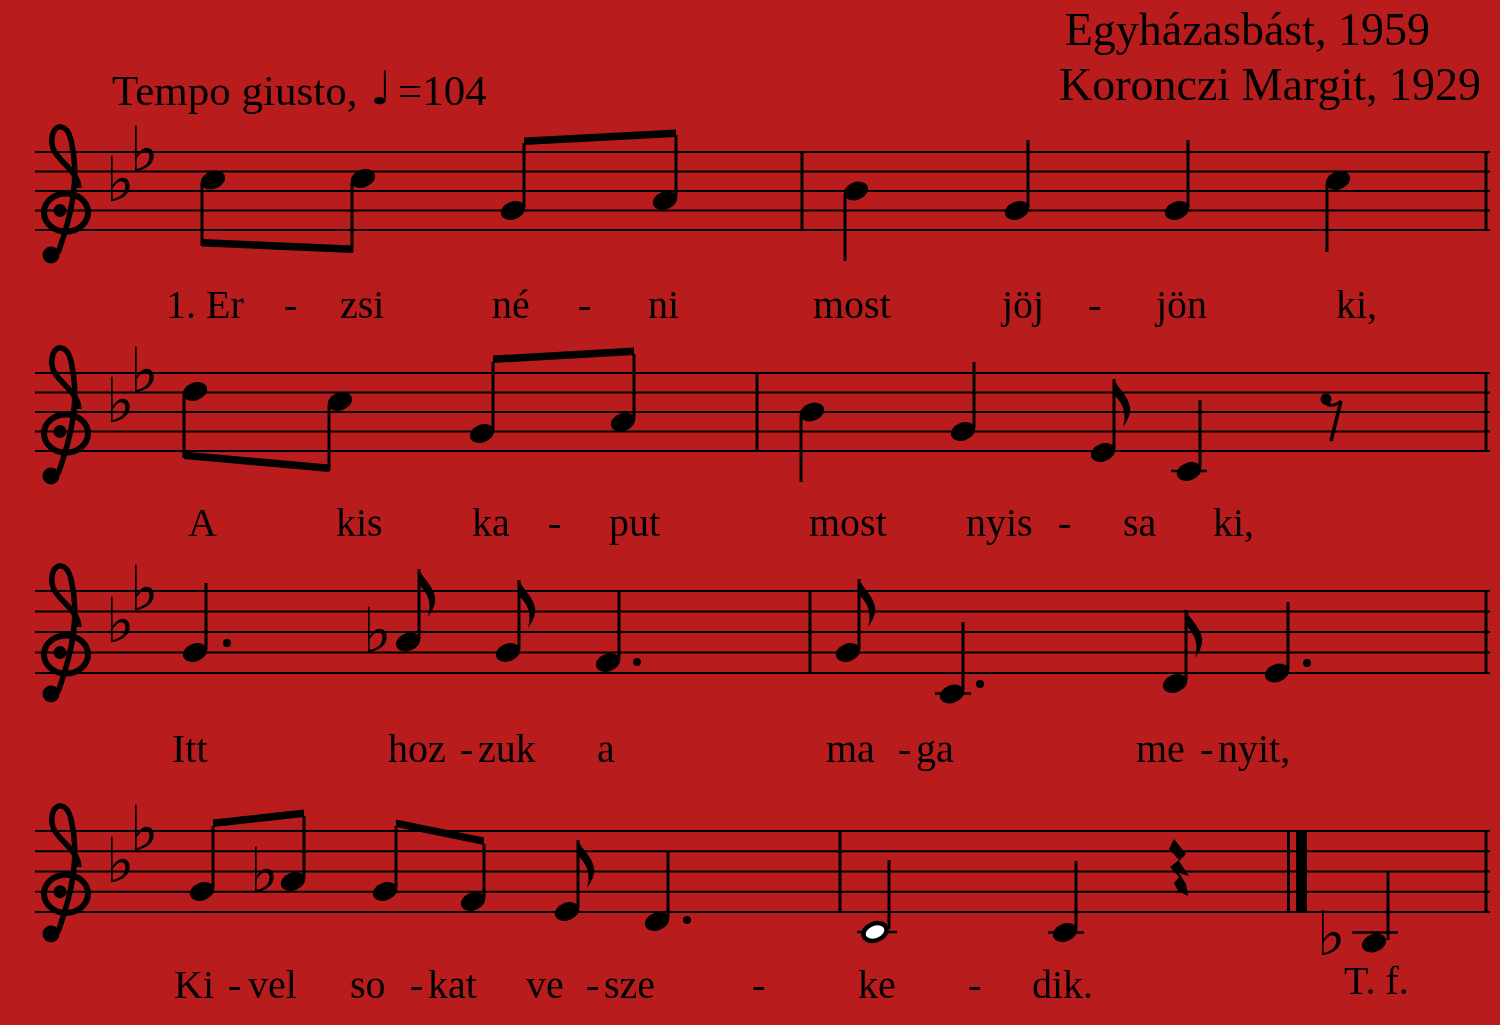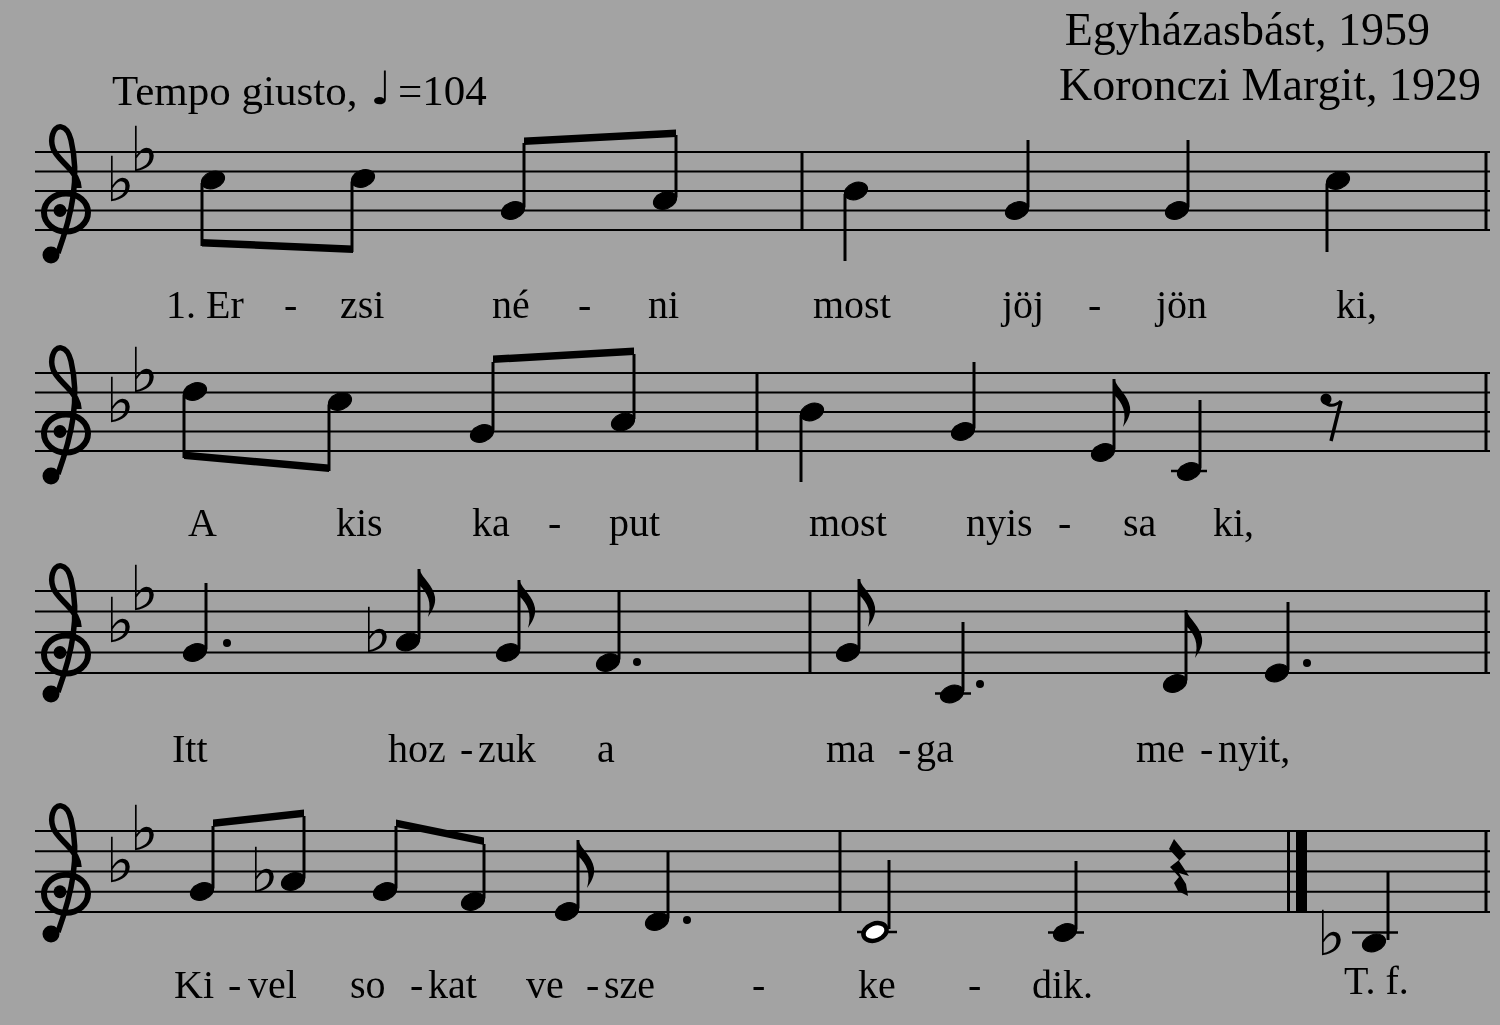--- a/index.html
+++ b/index.html
@@ -1,17 +1,17 @@
 <!DOCTYPE html>
 <html><head>
 <meta charset="utf-8">
 <title>Sheet Music</title>
 <style>
   html,body{margin:0;padding:0;background:#ffffff;}
-  .page{position:relative;width:1500px;height:1025px;background:#a3a3a3;overflow:hidden;}
+  .page{position:relative;width:1500px;height:1025px;background:#b91c1c;overflow:hidden;}
   svg{display:block;}
   text{fill:#000000;}
   .header-text{font-family:"Liberation Serif",serif;font-size:46px;}
   .tempo-text{font-family:"Liberation Serif",serif;font-size:43px;}
   .music-sym{font-family:"DejaVu Sans",sans-serif;font-size:62px;}
   .tempo-note{font-family:"DejaVu Sans",sans-serif;font-size:46px;}
   .lyric-text{font-family:"Liberation Serif",serif;font-size:40px;}
   .footer-text{font-family:"Liberation Serif",serif;font-size:40px;}
 </style>
 </head>

